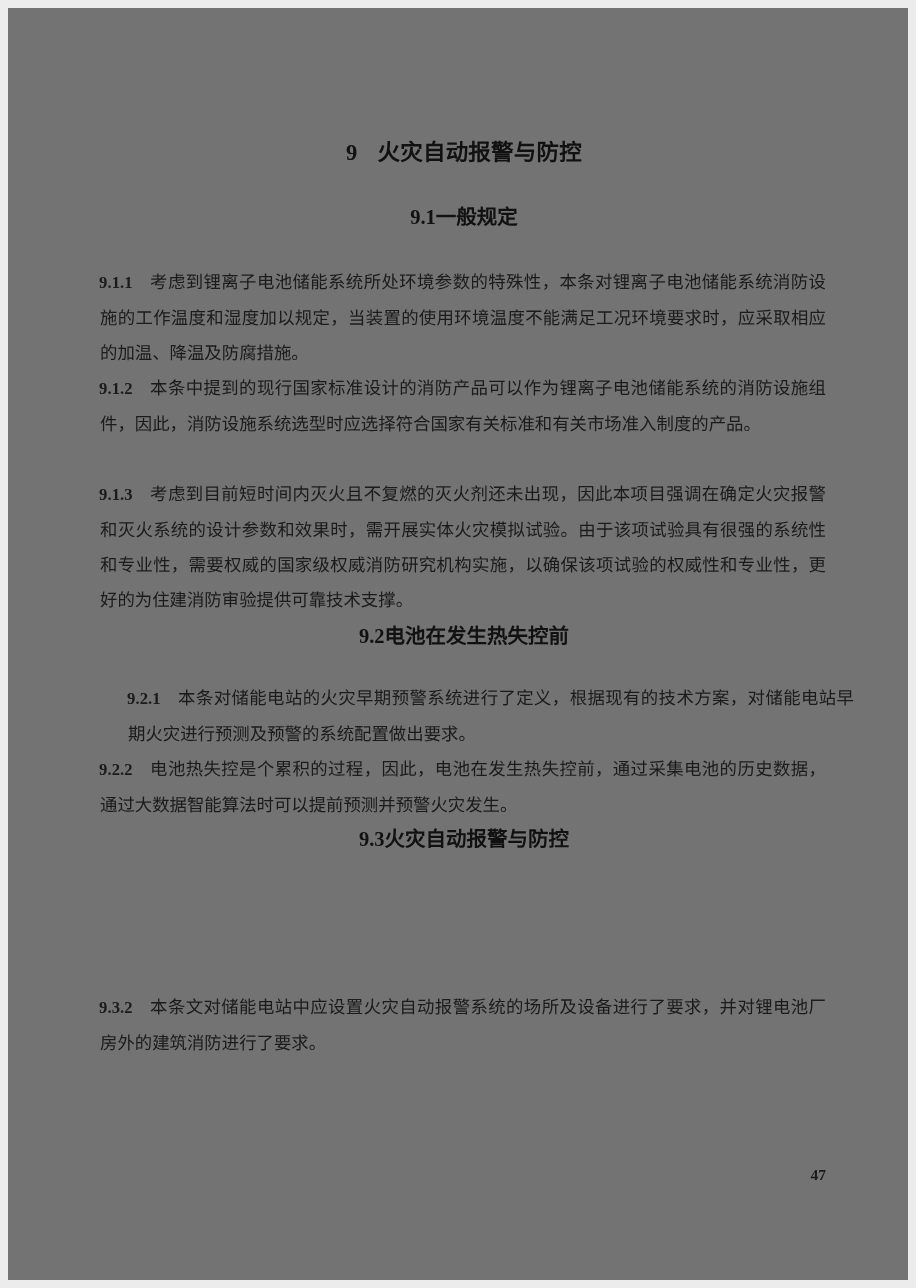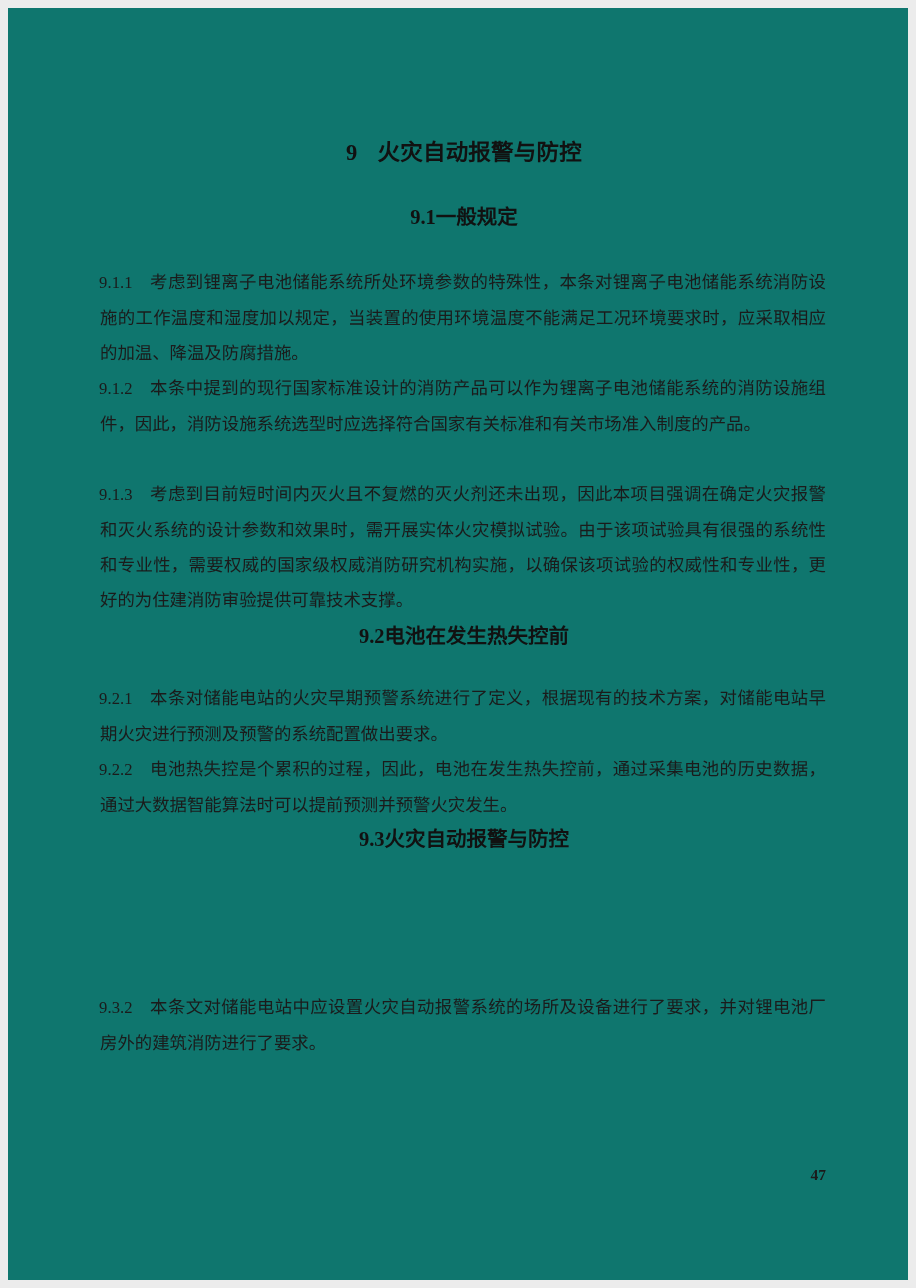--- a/index.html
+++ b/index.html
@@ -14,21 +14,21 @@
     font-family: "Liberation Serif", "DejaVu Serif", serif;
     -webkit-font-smoothing: antialiased;
   }
 
   .page-sheet {
     position: absolute;
     left: 8px;
     top: 8px;
     width: 900px;
     height: 1272px;
-    background: #0f766e;
+    background: #737373;
     box-sizing: border-box;
     overflow: hidden;
   }
 
   .page-body {
     position: absolute;
     left: 91px;
     top: 0;
     width: 730px;
     height: 100%;
@@ -76,34 +76,34 @@
     line-height: 35.3px;
     color: #1b1b1b;
     text-align: justify;
     text-justify: inter-ideograph;
     text-indent: -1px;
     padding-left: 1px;
     box-sizing: border-box;
     word-break: break-all;
   }
   .clause .cnum {
-    font-weight: normal;
+    font-weight: bold;
     font-size: 16.6px;
     letter-spacing: 0.1px;
     margin-right: 1px;
   }
   .clause .gap {
     display: inline-block;
     width: 16px;
   }
 
   .c911 { top: 240px; }
   .c912 { top: 346px; }
   .c913 { top: 452px; }
-  .c921 { top: 656px; }
+  .c921 { top: 656px; margin-left: 28px; }
   .c922 { top: 727px; }
   .c931 { top: 859px; }
   .c932 { top: 965px; }
   .c933 { top: 1036px; }
 
   
   .page-number {
     position: absolute;
     left: 0;
     top: 1158px;

